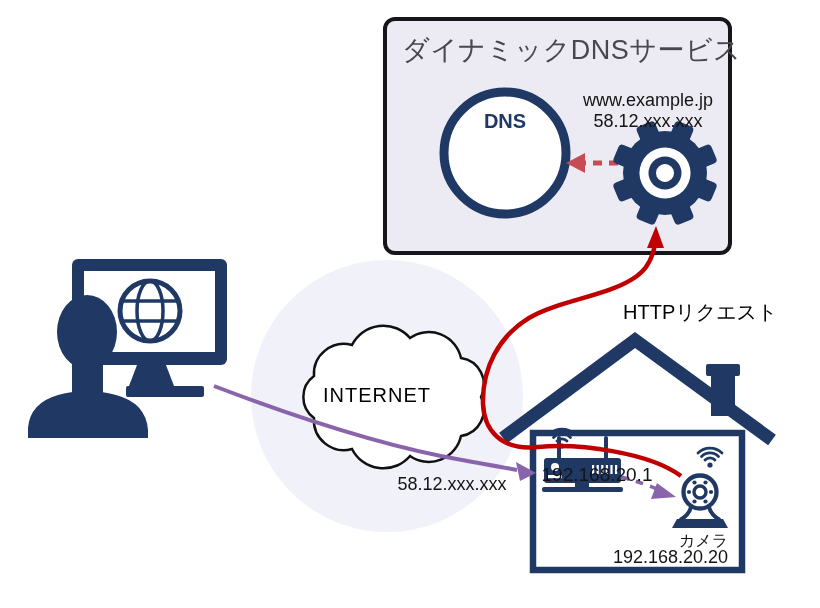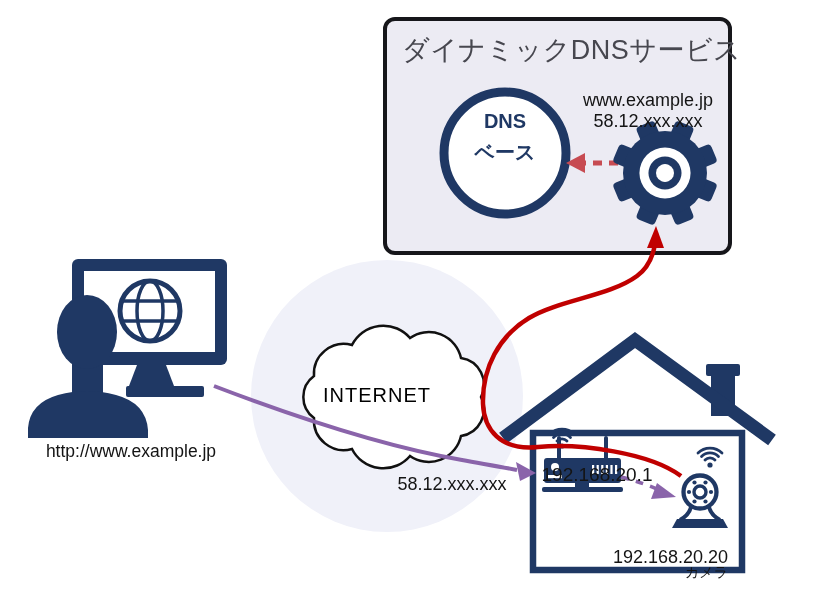--- a/index.html
+++ b/index.html
@@ -38,21 +38,21 @@
   #http-request-label{
     left:623px;top:299px;font-size:20px;color:#000;white-space:nowrap;
   }
   #global-ip{
     left:391px;top:474px;width:122px;text-align:center;font-size:18px;color:#141414;
   }
   #router-ip{
     left:539px;top:464px;width:116px;text-align:center;font-size:19px;color:#141414;white-space:nowrap;
   }
   #camera-label{
-    left:628px;top:531px;width:100px;text-align:right;font-size:14px;color:#141414;margin-top:33px;
+    left:628px;top:531px;width:100px;text-align:right;font-size:16px;color:#141414;
   }
   #camera-ip{
     left:594px;top:547px;width:134px;text-align:right;font-size:18px;color:#141414;white-space:nowrap;
   }
   svg{position:absolute;left:0;top:0;}
 </style>
 </head>
 <body>
 
 <div id="stage">
@@ -182,27 +182,26 @@
 
   <div id="dns-title" class="abs">ダイナミックDNSサービス</div>
 
   <div id="record-block" class="abs">
     <div>www.example.jp</div>
     <div>58.12.xxx.xxx</div>
   </div>
 
   <div id="db-text" class="abs">
     <div>DNS</div>
-    <div>ベース</div>
   </div>
 
   <div id="internet-label" class="abs">INTERNET</div>
 
-  <div id="client-url" class="abs">http://www.example.jp</div>
-
+
+  <div id="http-request-label" class="abs">HTTPリクエスト</div>
 
   <div id="global-ip" class="abs">58.12.xxx.xxx</div>
 
   <div id="router-ip" class="abs">192.168.20.1</div>
 
   <div id="camera-label" class="abs">カメラ</div>
 
   <div id="camera-ip" class="abs">192.168.20.20</div>
 
 </div>

